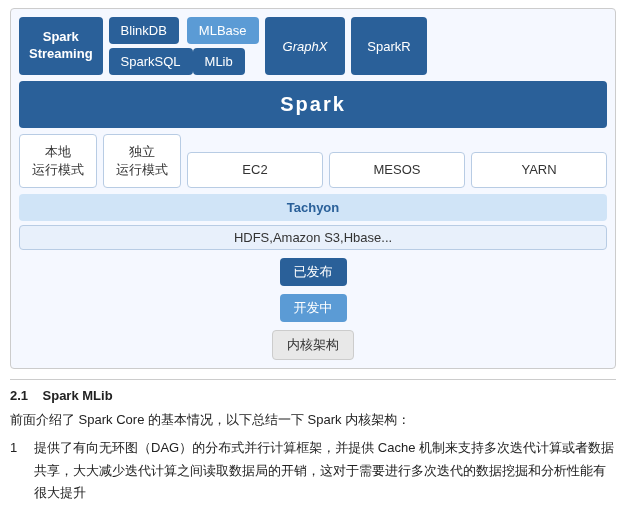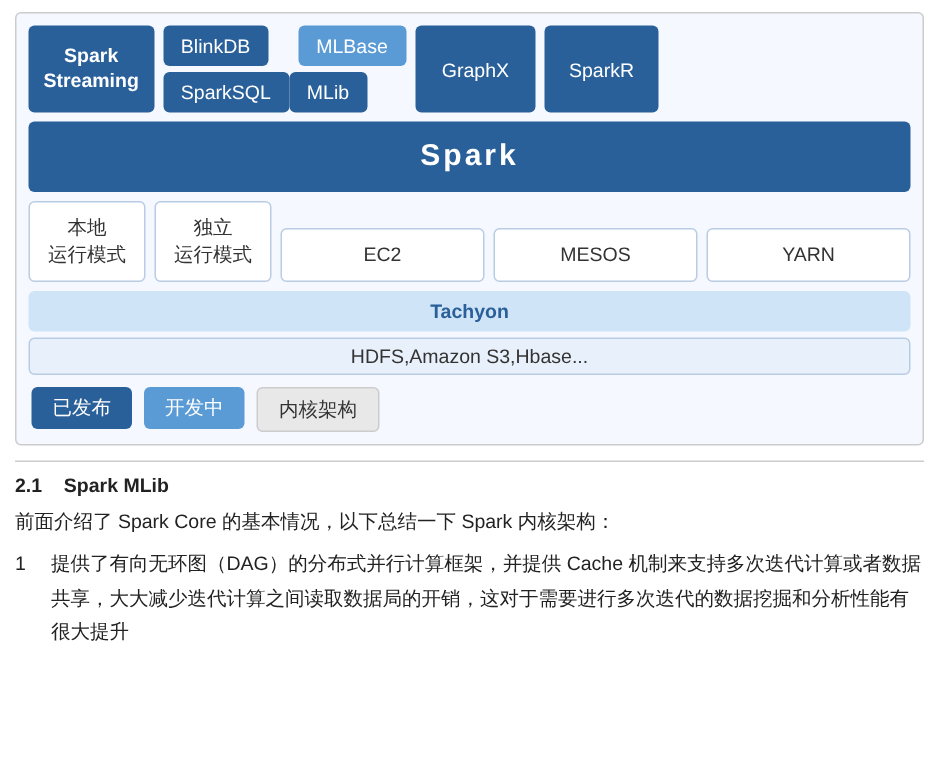--- a/index.html
+++ b/index.html
@@ -44,21 +44,21 @@
       line-height: 1.3;
     }
 
     .row1-middle {
       display: flex;
       flex-direction: column;
       gap: 4px;
     }
     .row1-middle-top {
       display: flex;
-      gap: 20px;
+      gap: 8px;
     }
     .row1-middle-bottom {
       display: flex;
       gap: 0;
     }
 
     .cell-blue {
       background: #2a6099;
       color: #fff;
       border-radius: 4px;
@@ -80,20 +80,21 @@
     .graphx {
       background: #2a6099;
       color: #fff;
       border-radius: 4px;
       padding: 8px 18px;
       font-size: 13px;
       text-align: center;
       font-weight: 500;
       display: flex;
       align-items: center;
+      font-style: italic;
     }
     .sparkr {
       background: #2a6099;
       color: #fff;
       border-radius: 4px;
       padding: 8px 16px;
       font-size: 13px;
       text-align: center;
       font-weight: 500;
       display: flex;
@@ -162,22 +163,23 @@
       padding: 4px;
       text-align: center;
       font-size: 13px;
       color: #333;
     }
 
     
     .row6 {
       display: flex;
       gap: 8px;
-      align-items: flex-start;
+      align-items: center;
       padding: 0 2px;
+      flex-direction: column;
     }
     .btn-released {
       background: #2a6099;
       color: #fff;
       border: none;
       border-radius: 4px;
       padding: 5px 14px;
       font-size: 13px;
       cursor: pointer;
     }

